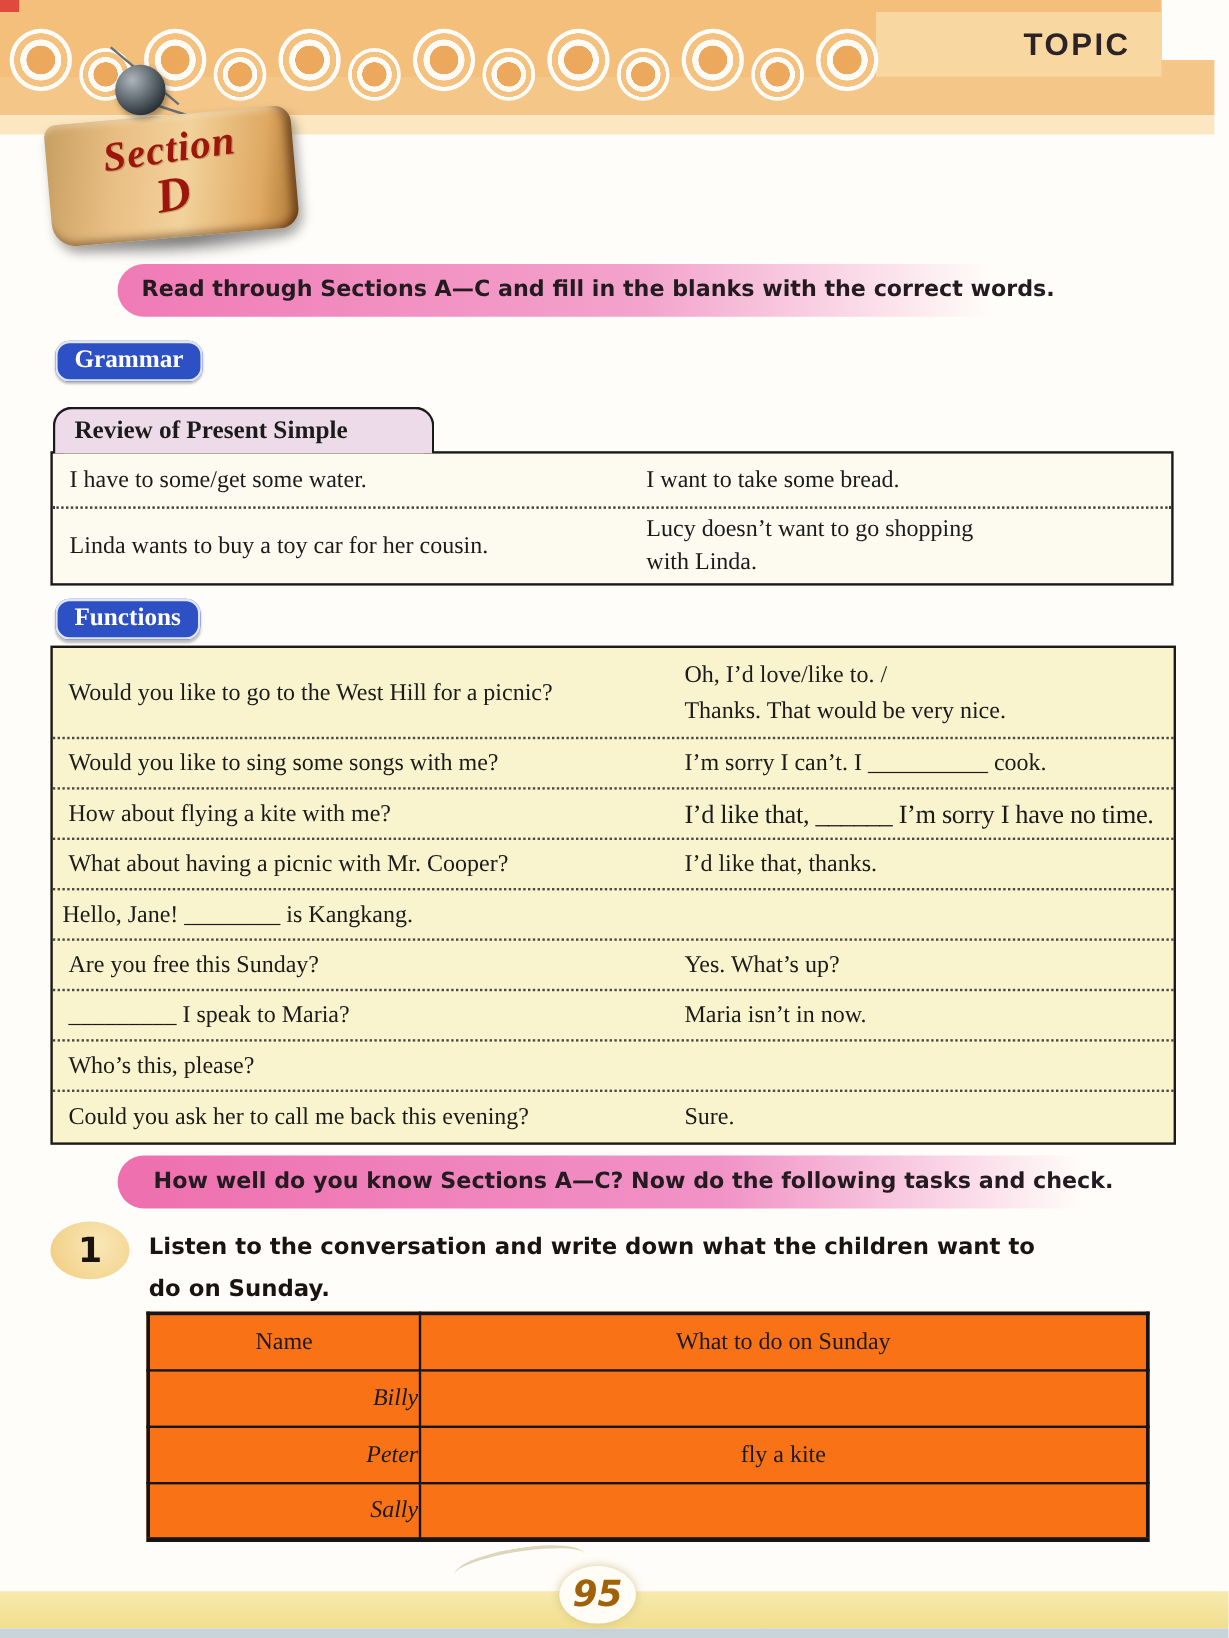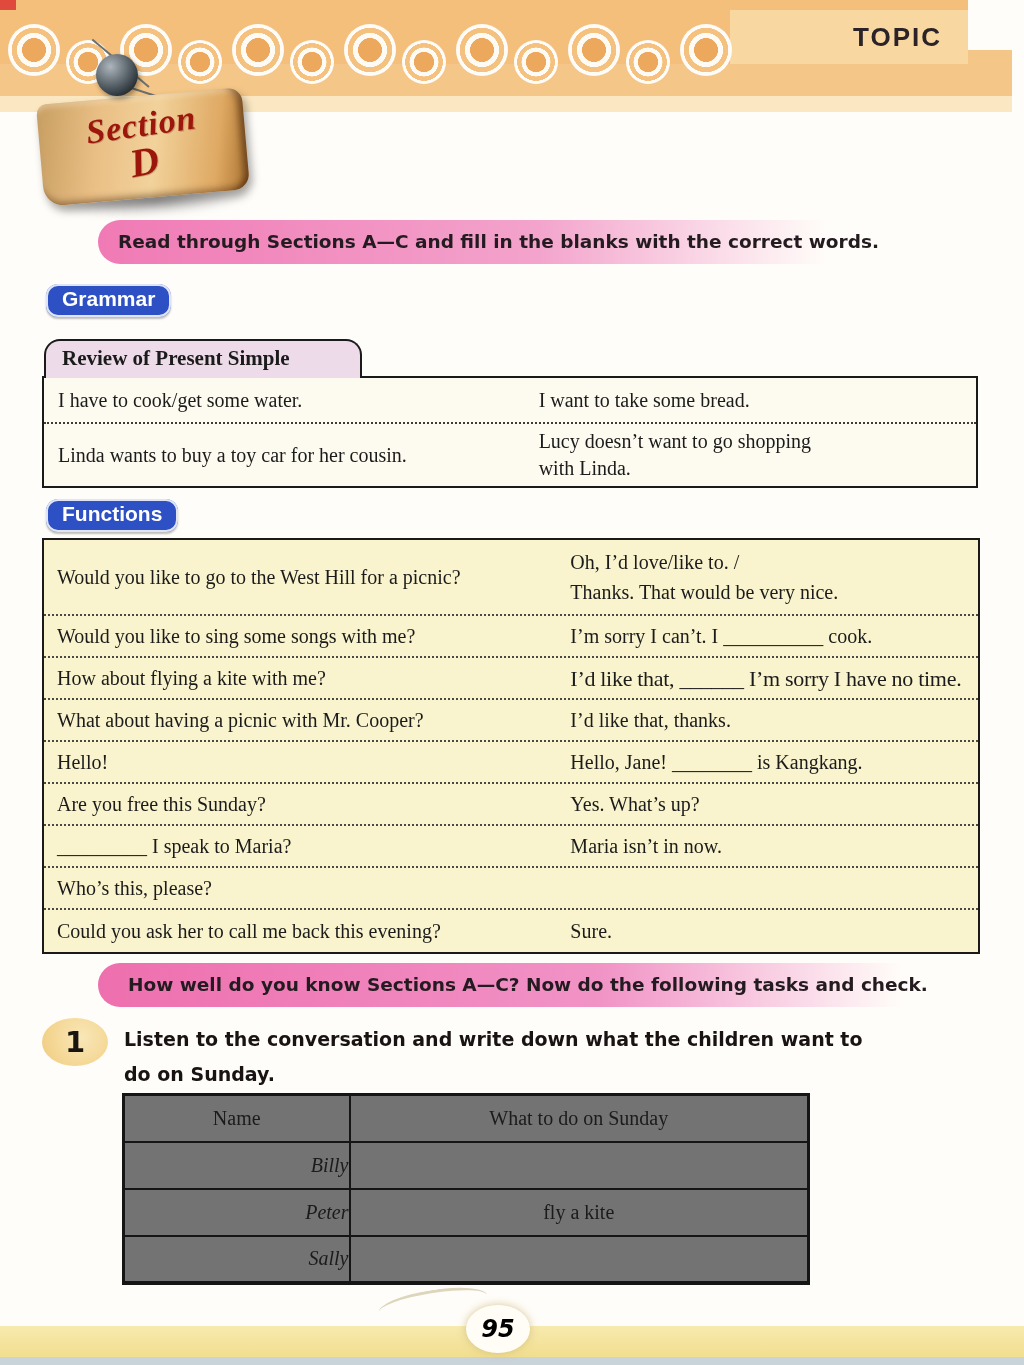--- a/index.html
+++ b/index.html
@@ -52,21 +52,21 @@
   
   .pill { position:absolute; height:44px; line-height:44px; border-radius:24px;
     font-family:"DejaVu Sans", sans-serif; font-weight:700; font-size:18.5px;
     color:#241b20; white-space:pre; }
   .pill-1 { left:98px; top:220px; width:912px; padding-left:20px;
     background:linear-gradient(90deg, #f07ab5 0%, #f3a3cc 48%, rgba(252,235,244,0) 80%); }
   .pill-2 { left:98px; top:963px; width:915px; padding-left:30px;
     background:linear-gradient(90deg, #ee6fae 0%, #f193c6 55%, rgba(252,235,244,0) 88%); }
   
   .blue-label { position:absolute; display:inline-block; background:#2d50c4; color:#ffffff;
-    font-family:Liberation Sans, sans-serif; font-weight:700; font-size:21px;
+    font-family:Liberation Serif, serif; font-weight:700; font-size:21px;
     padding:3px 16px 6px 16px; border-radius:12px;
     box-shadow:inset 0 0 0 2px rgba(255,255,255,.85), 0 2px 2px rgba(0,0,0,.25); }
   .label-grammar   { left:46px; top:284px; }
   .label-functions { left:46px; top:499px; }
   
   .review-tab { position:absolute; left:44px; top:339px; width:318px; height:39px; z-index:2;
     background:#eedbe9; border:2px solid #1a1a1a; border-bottom:none;
     border-radius:16px 16px 0 0; font-weight:700; font-size:21px;
     line-height:35px; padding-left:16px; font-family:"Liberation Serif", serif; }
   .grammar-table { position:absolute; left:42px; top:376px; width:936px;
@@ -89,39 +89,39 @@
   .cell-condensed { font-size:22px; letter-spacing:-0.3px; }
   
   .task-badge { position:absolute; left:42px; top:1018px; width:66px; height:48px;
     border-radius:50%; background:radial-gradient(circle at 60% 40%, #f9e7b8, #f3d48e 70%, #edc87c);
     text-align:center; line-height:48px; font-family:"DejaVu Sans", sans-serif;
     font-weight:700; font-size:29px; color:#19140f; }
   .task-text { position:absolute; left:124px; top:1022px; width:880px;
     font-family:"DejaVu Sans", sans-serif; font-weight:700; font-size:19px;
     line-height:1.85; color:#191413; white-space:pre; }
   
-  .listen-table { position:absolute; left:122px; top:1093px; width:688px;
-    border-collapse:collapse; background:#737373; }
+  .listen-table { position:absolute; left:122px; top:1093px; width:836px;
+    border-collapse:collapse; background:#f97316; }
   .listen-table th, .listen-table td { border:2px solid #151515; height:47px;
     font-size:20px; font-weight:400; font-family:"Liberation Serif", serif; }
   .listen-table { border:3px solid #151515; border-bottom:4px solid #151515; }
   .col-name { width:226px; }
   .listen-table th { text-align:center; }
   .cell-name { text-align:right; padding-left:56px;font-style:italic; }
   .cell-activity { text-align:center; }
   
   .footer-band { position:absolute; left:0; top:1326px; width:1024px; height:31px;
     background:linear-gradient(180deg,#f7eaae,#f1de8e); }
   .footer-edge { position:absolute; left:0; top:1357px; width:1024px; height:8px; background:#c9d3da; }
   .footer-swoosh { position:absolute; left:378px; top:1290px; width:110px; height:28px;
     border-top:3px solid #ddd6bc; border-radius:50%; transform:rotate(-9deg); }
   .page-badge { position:absolute; left:466px; top:1305px; width:64px; height:48px;
     background:#fffdf6; border-radius:50%; text-align:center; line-height:48px;
     font-family:"DejaVu Sans", sans-serif; font-weight:700; font-style:italic;
-    font-size:24px; color:#000000; box-shadow:0 0 8px rgba(205,185,125,.8); z-index:2; }
+    font-size:30px; color:#a16207; box-shadow:0 0 8px rgba(205,185,125,.8); z-index:2; }
 </style>
 </head>
 <body>
 
 <div class="page">
 
   <div class="band-secondary"></div>
   <div class="band-tertiary"></div>
   <div class="band-primary"></div>
   <div class="band-topic">
@@ -155,21 +155,21 @@
     </div>
     <div class="banner-pin"></div>
   </div>
 
   <div class="pill pill-1">Read through Sections A—C and fill in the blanks with the correct words.</div>
 
   <div class="blue-label label-grammar">Grammar</div>
   <div class="review-tab">Review of Present Simple</div>
   <div class="grammar-table">
     <div class="g-row g-row-1">
-      <div class="g-cell g-left">I have to cook/get some water.</div>
+      <div class="g-cell g-left">I have to some/get some water.</div>
       <div class="g-cell g-right">I want to take some bread.</div>
     </div>
     <div class="g-row g-row-2">
       <div class="g-cell g-left">Linda wants to buy a toy car for her cousin.</div>
       <div class="g-cell g-right">Lucy doesn’t want to go shopping
 with Linda.</div>
     </div>
   </div>
 
   <div class="blue-label label-functions">Functions</div>
@@ -185,21 +185,20 @@
     </div>
     <div class="f-row">
       <div class="f-cell f-left">How about flying a kite with me?</div>
       <div class="f-cell f-right cell-condensed">I’d like that, ______ I’m sorry I have no time.</div>
     </div>
     <div class="f-row">
       <div class="f-cell f-left">What about having a picnic with Mr. Cooper?</div>
       <div class="f-cell f-right">I’d like that, thanks.</div>
     </div>
     <div class="f-row">
-      <div class="f-cell f-left">Hello!</div>
       <div class="f-cell f-right">Hello, Jane! ________ is Kangkang.</div>
     </div>
     <div class="f-row">
       <div class="f-cell f-left">Are you free this Sunday?</div>
       <div class="f-cell f-right">Yes. What’s up?</div>
     </div>
     <div class="f-row">
       <div class="f-cell f-left">_________ I speak to Maria?</div>
       <div class="f-cell f-right">Maria isn’t in now.</div>
     </div>

